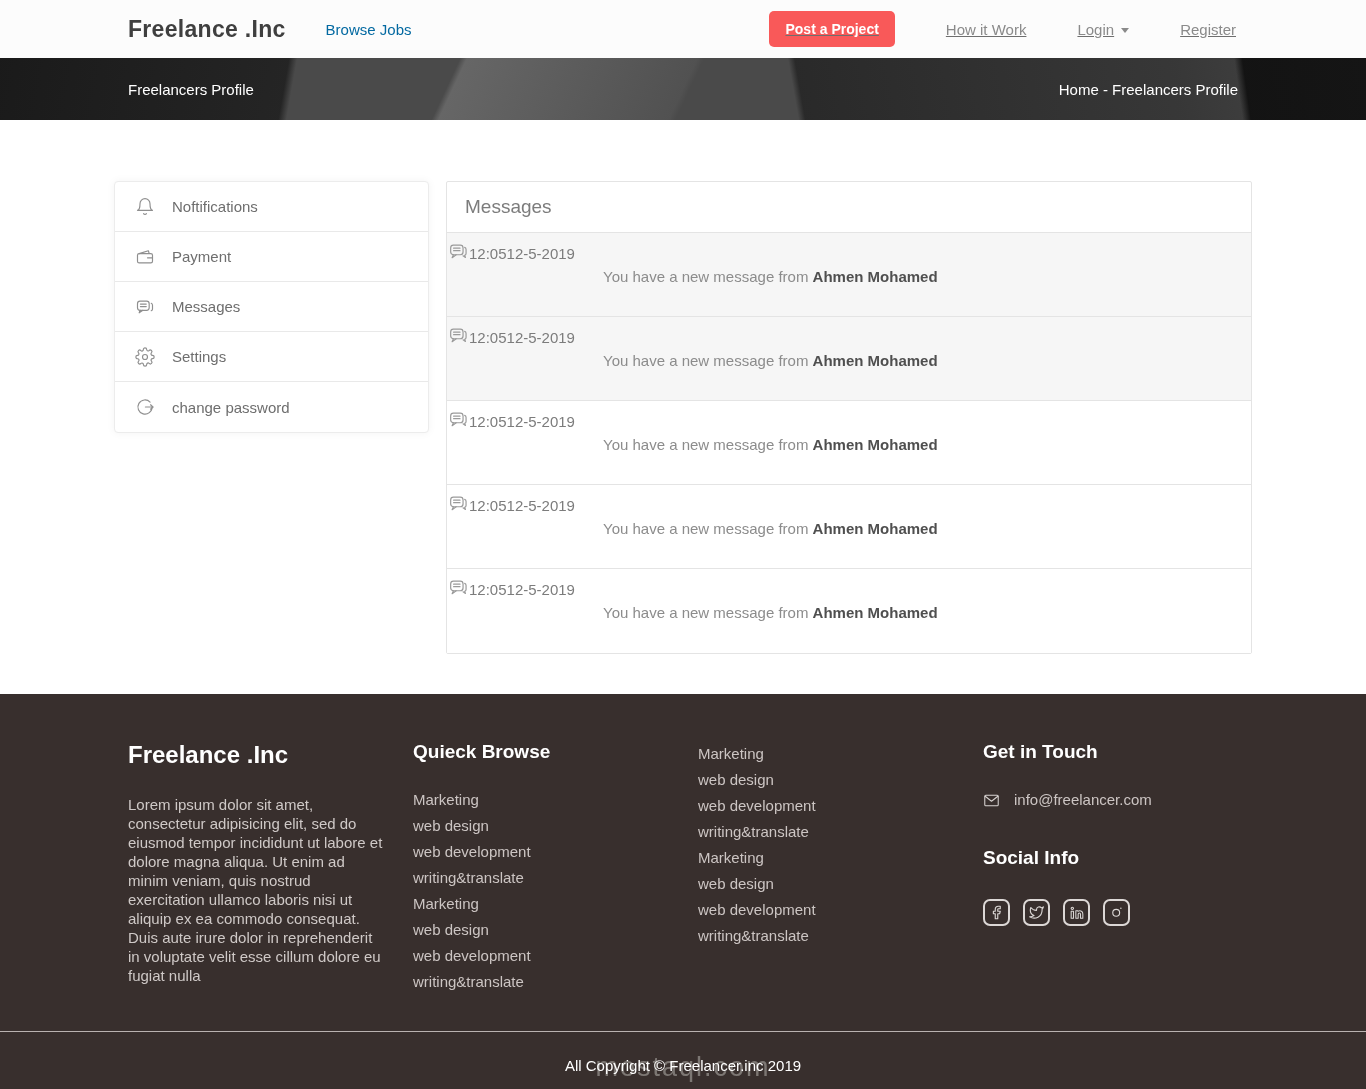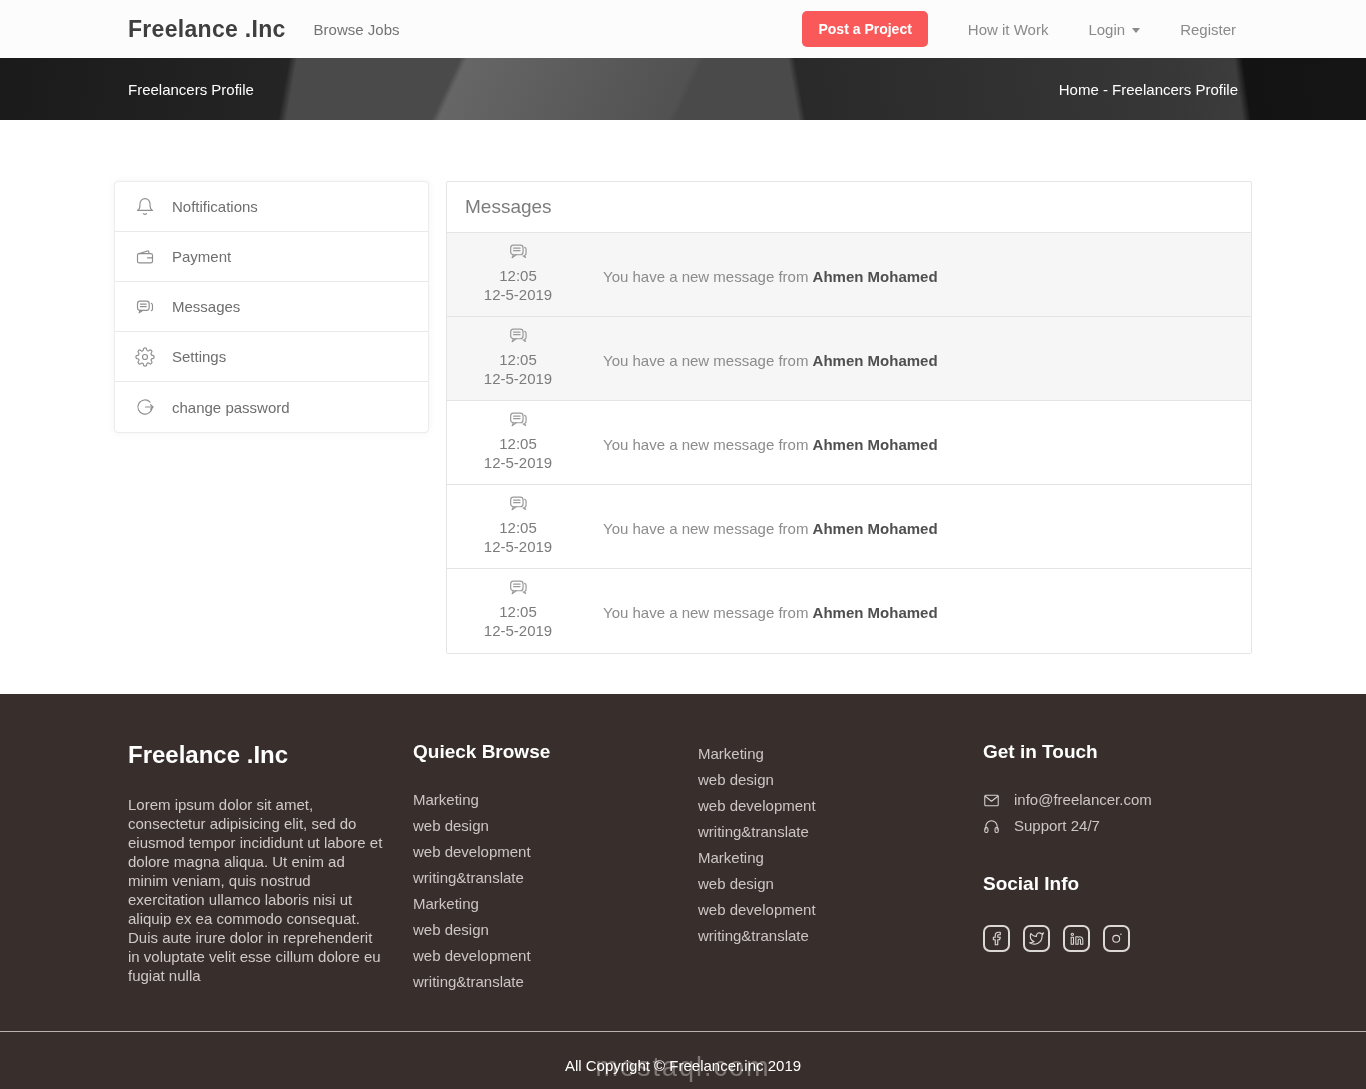--- a/index.html
+++ b/index.html
@@ -21,30 +21,31 @@
     padding:0 130px 0 128px;
   }
   .brand {
     font-size:23px;
     font-weight:600;
     color:#3f3f3f;
     letter-spacing:.3px;
     cursor:pointer;
   }
   .nav-link {
-    margin-left:28px;
-    font-size:15px;
-    color:#737373;
+    margin-left:40px;
+    font-size:15px;
+    color:#0369a1;
     cursor:pointer;
   }
   .nav-right {
     margin-left:auto;
     display:flex;
     align-items:center;
-    gap:40px;
+    gap:51px;
+    text-decoration:underline;
   }
   .btn-accent {
     border:none;
     border-radius:5px;
     padding:10px 16px;
     font-size:14px;
     font-weight:bold;
     color:#fff;
     font-family:"Liberation Sans", sans-serif;
     cursor:pointer;
@@ -132,21 +133,21 @@
     padding-top:8px;
     border-bottom:1px solid #e4e4e4;
     cursor:pointer;
     background:#fff;
   }
   .msg-row:last-child { border-bottom:none; }
   .msg-row.row-gray { background:#f6f6f6; }
   .msg-left {
     width:142px;
     display:flex;
-    flex-direction:column;
+    flex-direction:row;
     align-items:center;
     flex-shrink:0;
   }
   .msg-icon { color:#9a9a9a; margin-bottom:3px; }
   .msg-time, .msg-date {
     font-size:15px;
     color:#7c7c7c;
     line-height:19px;
   }
   .msg-text {
@@ -471,30 +472,20 @@
     <div class="fcol-last">
       <div class="f-head">Get in Touch</div>
       <div class="f-contact">
         <span class="cicon">
           <svg width="17" height="17" viewBox="0 0 24 24" fill="none" stroke="currentColor" stroke-width="1.5" stroke-linecap="round" stroke-linejoin="round">
               <rect x="2.5" y="4.5" width="19" height="15" rx="1.5"></rect>
               <path d="M3 6l9 7 9-7"></path>
             </svg>
         </span>
         <span>info@freelancer.com</span>
-      </div>
-      <div class="f-contact">
-        <span class="cicon">
-          <svg width="17" height="17" viewBox="0 0 24 24" fill="none" stroke="currentColor" stroke-width="1.5" stroke-linecap="round" stroke-linejoin="round">
-              <path d="M4 16v-4a8 8 0 0 1 16 0v4"></path>
-              <rect x="2.5" y="13.5" width="4.5" height="7" rx="2"></rect>
-              <rect x="17" y="13.5" width="4.5" height="7" rx="2"></rect>
-            </svg>
-        </span>
-        <span>Support 24/7</span>
       </div>
 
       <div class="f-head f-head2">Social Info</div>
       <div class="social-row">
         <span class="social-box">
           <svg width="15" height="15" viewBox="0 0 24 24" fill="none" stroke="currentColor" stroke-width="1.8" stroke-linecap="round" stroke-linejoin="round">
               <path d="M18 2h-3a5 5 0 0 0-5 5v3H7v4h3v8h4v-8h3l1-4h-4V7a1 1 0 0 1 1-1h3z"></path>
             </svg>
         </span>
         <span class="social-box">

